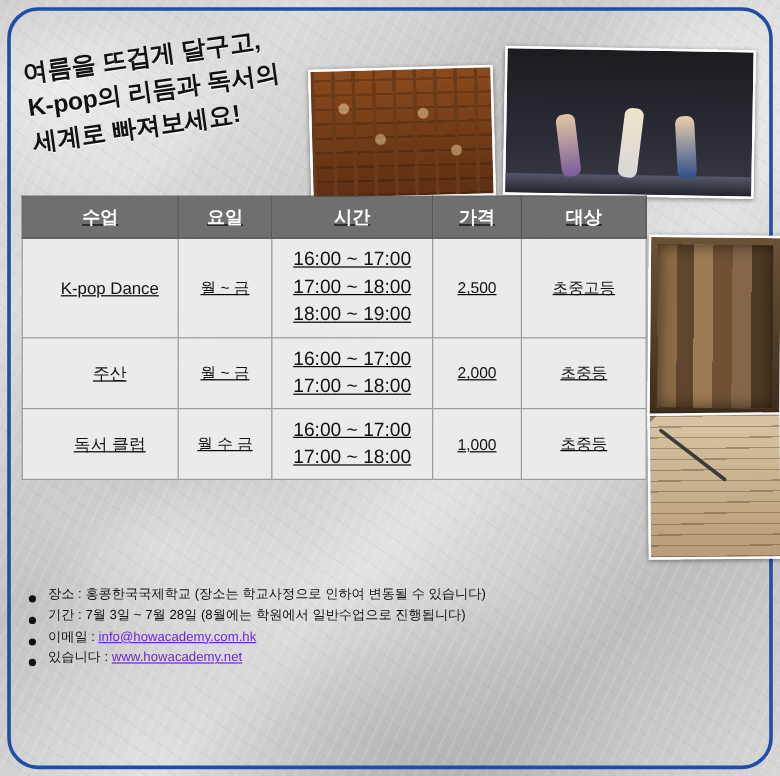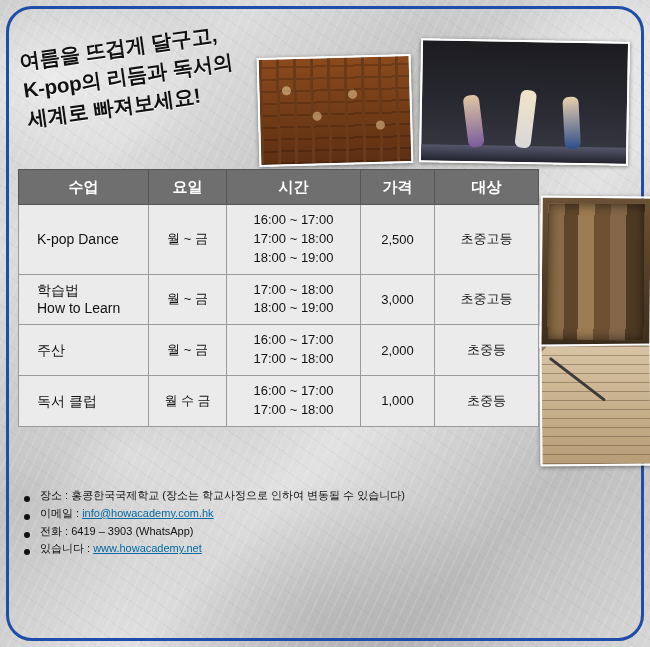--- a/index.html
+++ b/index.html
@@ -87,37 +87,37 @@
   }
   .photo-calli:after{
     content:"";position:absolute;inset:0;
     background:
       repeating-linear-gradient(0deg, rgba(70,50,30,.35) 0 1px, rgba(0,0,0,0) 1px 9px),
       linear-gradient(135deg, rgba(60,45,30,.45) 0 4px, rgba(0,0,0,0) 4px);
   }
   .photo-calli .pen{position:absolute;left:8px;top:10px;width:70px;height:3px;background:#3b3b3b;transform:rotate(38deg);transform-origin:left center;border-radius:2px;}
 
   
-  .table-wrap{position:absolute;left:18px;top:169px;width:417px;z-index:5;}
+  .table-wrap{position:absolute;left:18px;top:163px;width:417px;z-index:5;text-decoration:underline;}
   table{border-collapse:collapse;width:100%;table-layout:fixed;}
   th{
     background:#6f6f6f;color:#fff;font-size:15px;font-weight:bold;
     border:1px solid #555;height:32px;
   }
   td{
     border:1px solid #9a9a9a;
     background:#ebebeb;
     color:#111;
     font-size:13px;
     text-align:center;
     vertical-align:middle;
     padding:6px 2px;
   }
-  td.course{text-align:left;padding-left:18px;font-size:14px;line-height:1.3;}
-  td.time{font-size:13px;line-height:1.45;}
+  td.course{text-align:center;padding-left:18px;font-size:14px;line-height:1.3;}
+  td.time{font-size:16px;line-height:1.45;}
   col.c1{width:130px;}
   col.c2{width:78px;}
   col.c3{width:134px;}
   col.c4{width:74px;}
   col.c5{width:104px;}
 
   
   .info{position:absolute;left:22px;top:487px;width:610px;z-index:6;}
   .info li{
     list-style:none;
@@ -125,21 +125,21 @@
     font-size:11px;
     line-height:1.62;
     margin:0;
     padding-left:18px;
     position:relative;
     white-space:nowrap;
   }
   .info li:before{
     content:"";position:absolute;left:2px;top:9px;width:6px;height:6px;border-radius:50%;background:#111;
   }
-  .info a{color:#0369a1;text-decoration:underline;}
+  .info a{color:#6d28d9;text-decoration:underline;}
   ul{margin:0;padding:0;}
 </style>
 </head>
 <body>
 
 <div class="bg"></div>
 <div class="frame"></div>
 
 <div class="headline">
   <div>여름을 뜨겁게 달구고,</div>
@@ -182,44 +182,37 @@
     </thead>
     <tbody>
       <tr>
         <td class="course">K-pop Dance</td>
         <td>월 ~ 금</td>
         <td class="time">16:00 ~ 17:00<br>17:00 ~ 18:00<br>18:00 ~ 19:00</td>
         <td>2,500</td>
         <td>초중고등</td>
       </tr>
       <tr>
-        <td class="course">학습법<br>How to Learn</td>
-        <td>월 ~ 금</td>
-        <td class="time">17:00 ~ 18:00<br>18:00 ~ 19:00</td>
-        <td>3,000</td>
-        <td>초중고등</td>
-      </tr>
-      <tr>
         <td class="course">주산</td>
         <td>월 ~ 금</td>
         <td class="time">16:00 ~ 17:00<br>17:00 ~ 18:00</td>
         <td>2,000</td>
         <td>초중등</td>
       </tr>
       <tr>
         <td class="course">독서 클럽</td>
         <td>월 수 금</td>
         <td class="time">16:00 ~ 17:00<br>17:00 ~ 18:00</td>
         <td>1,000</td>
         <td>초중등</td>
       </tr>
     </tbody>
   </table>
 </div>
 
 <div class="info">
   <ul>
     <li>장소 : 홍콩한국국제학교 (장소는 학교사정으로 인하여 변동될 수 있습니다)</li>
+    <li>기간 : 7월 3일 ~ 7월 28일 (8월에는 학원에서 일반수업으로 진행됩니다)</li>
     <li><span>이메일 : </span><a href="#">info@howacademy.com.hk</a></li>
-    <li>전화 : 6419 – 3903 (WhatsApp)</li>
     <li><span>있습니다 : </span><a href="#">www.howacademy.net</a></li>
   </ul>
 </div>
 
 </body></html>

